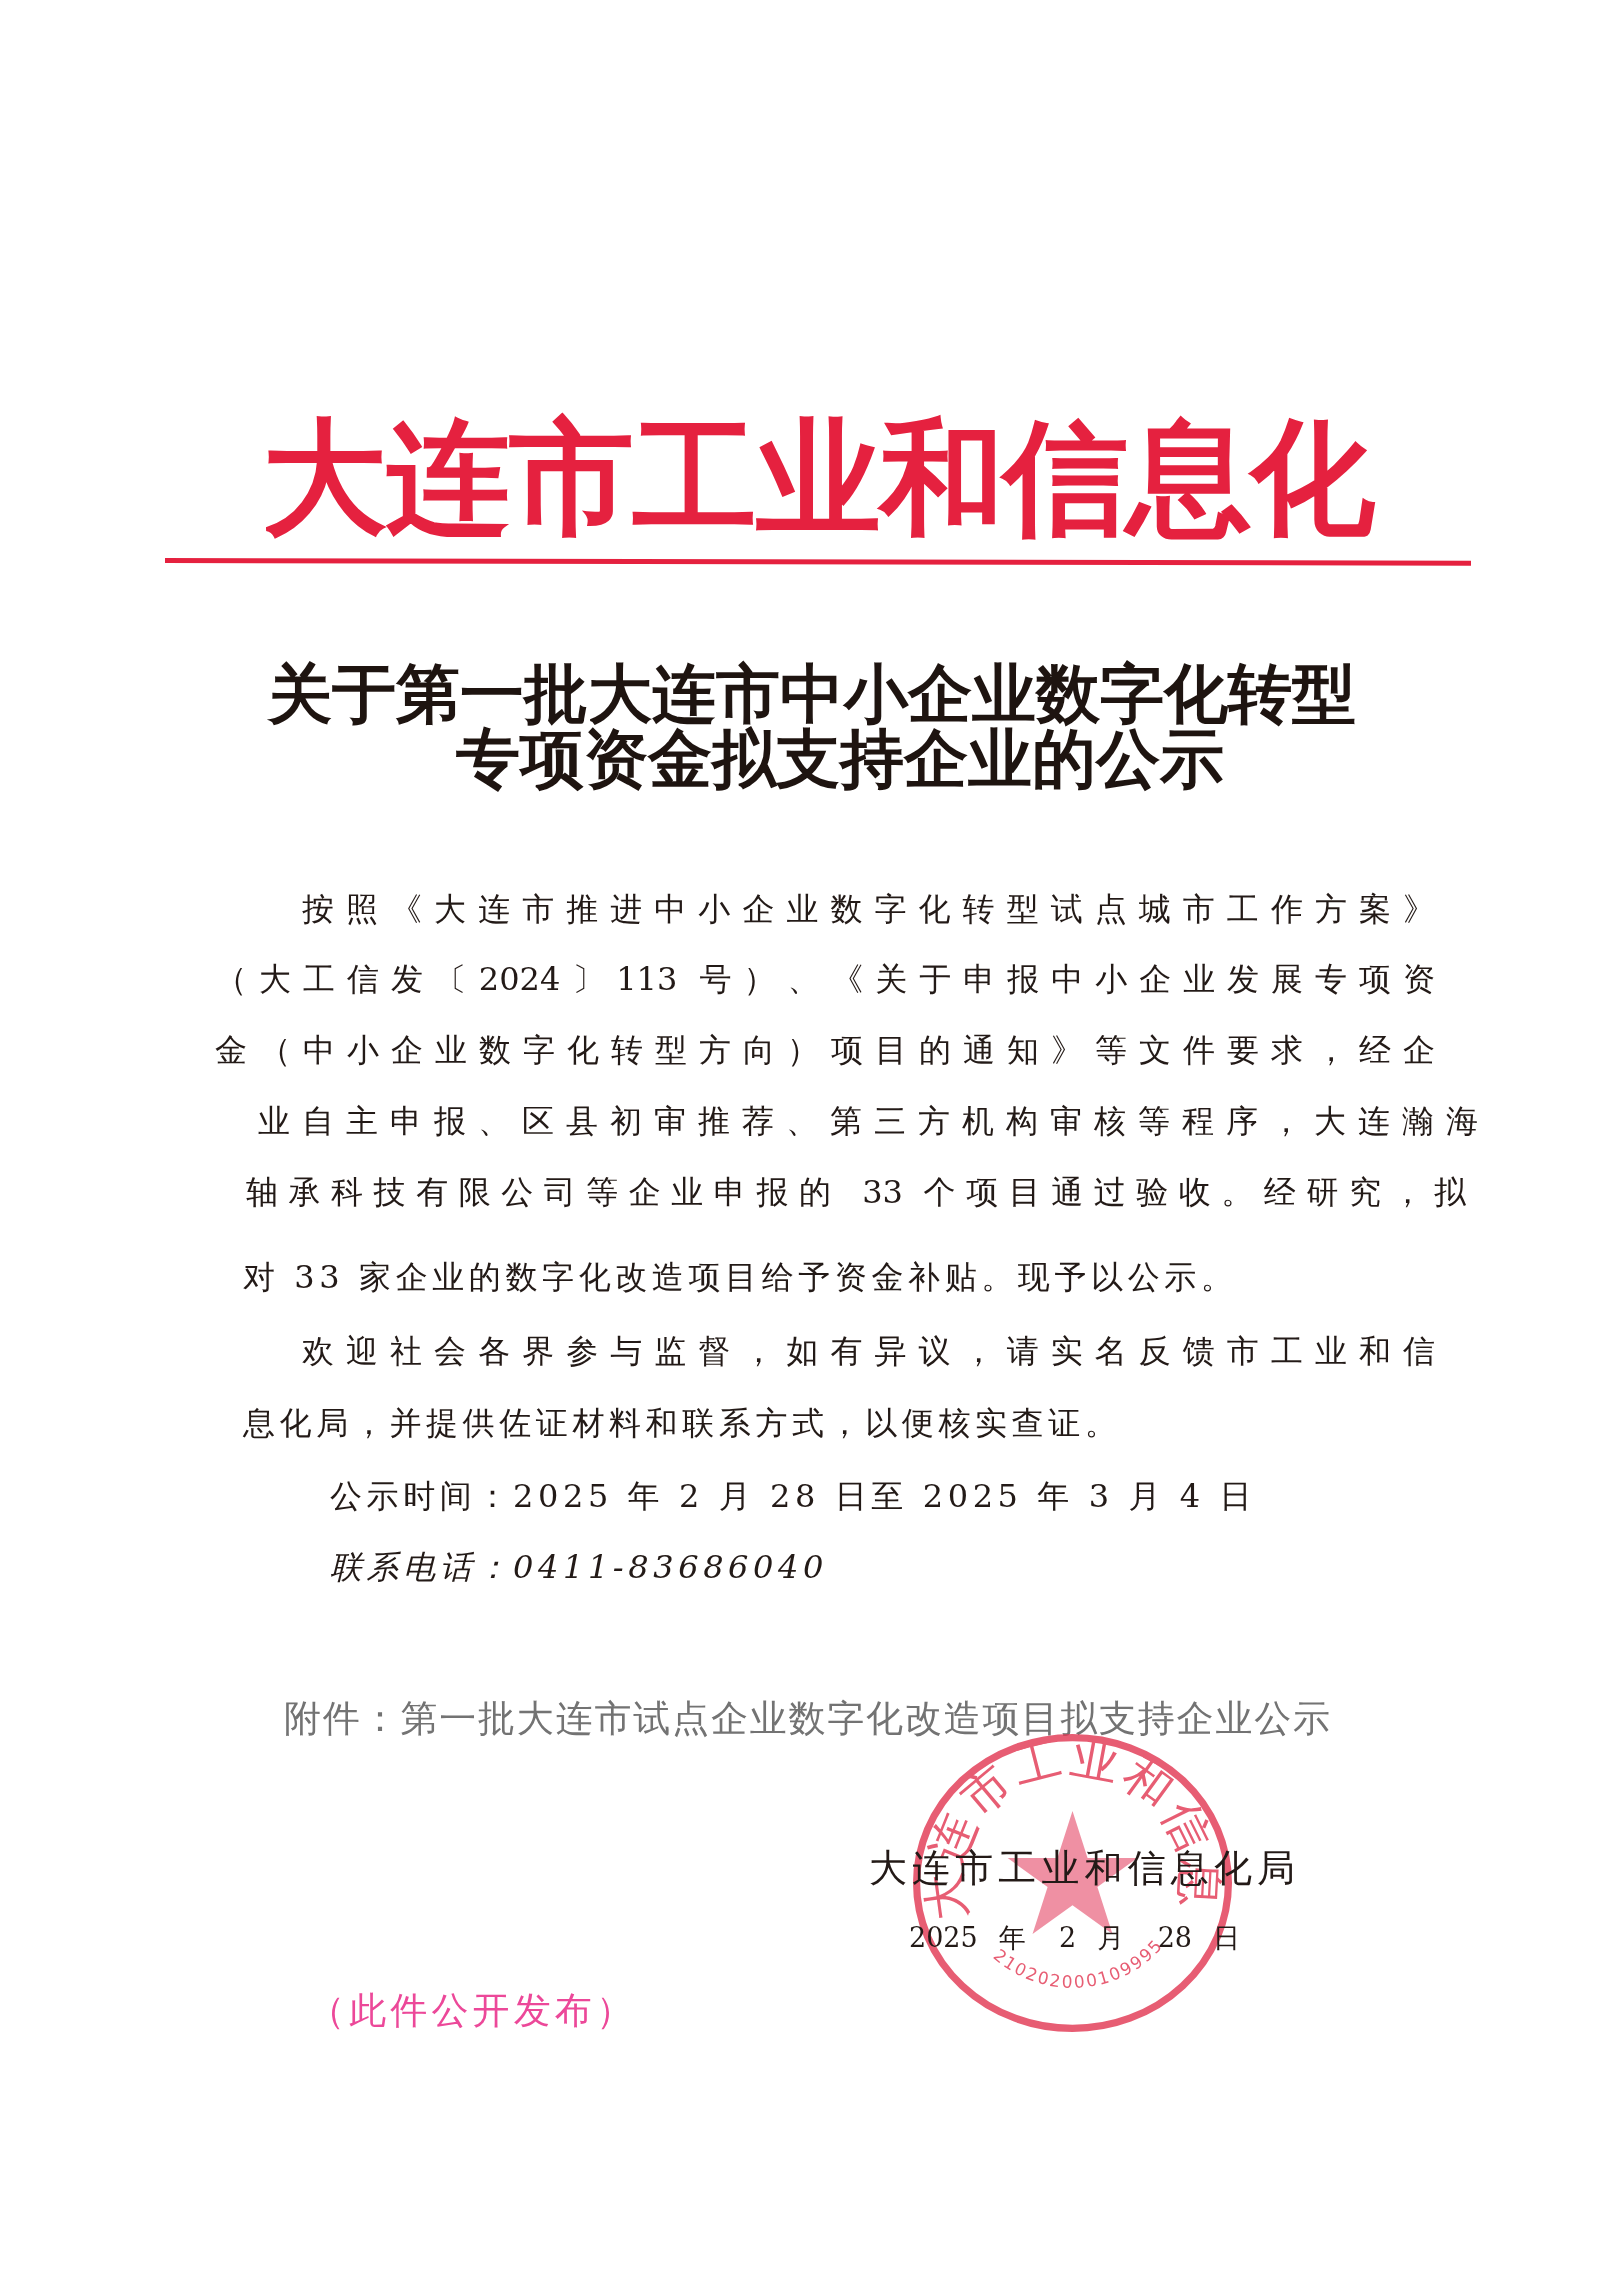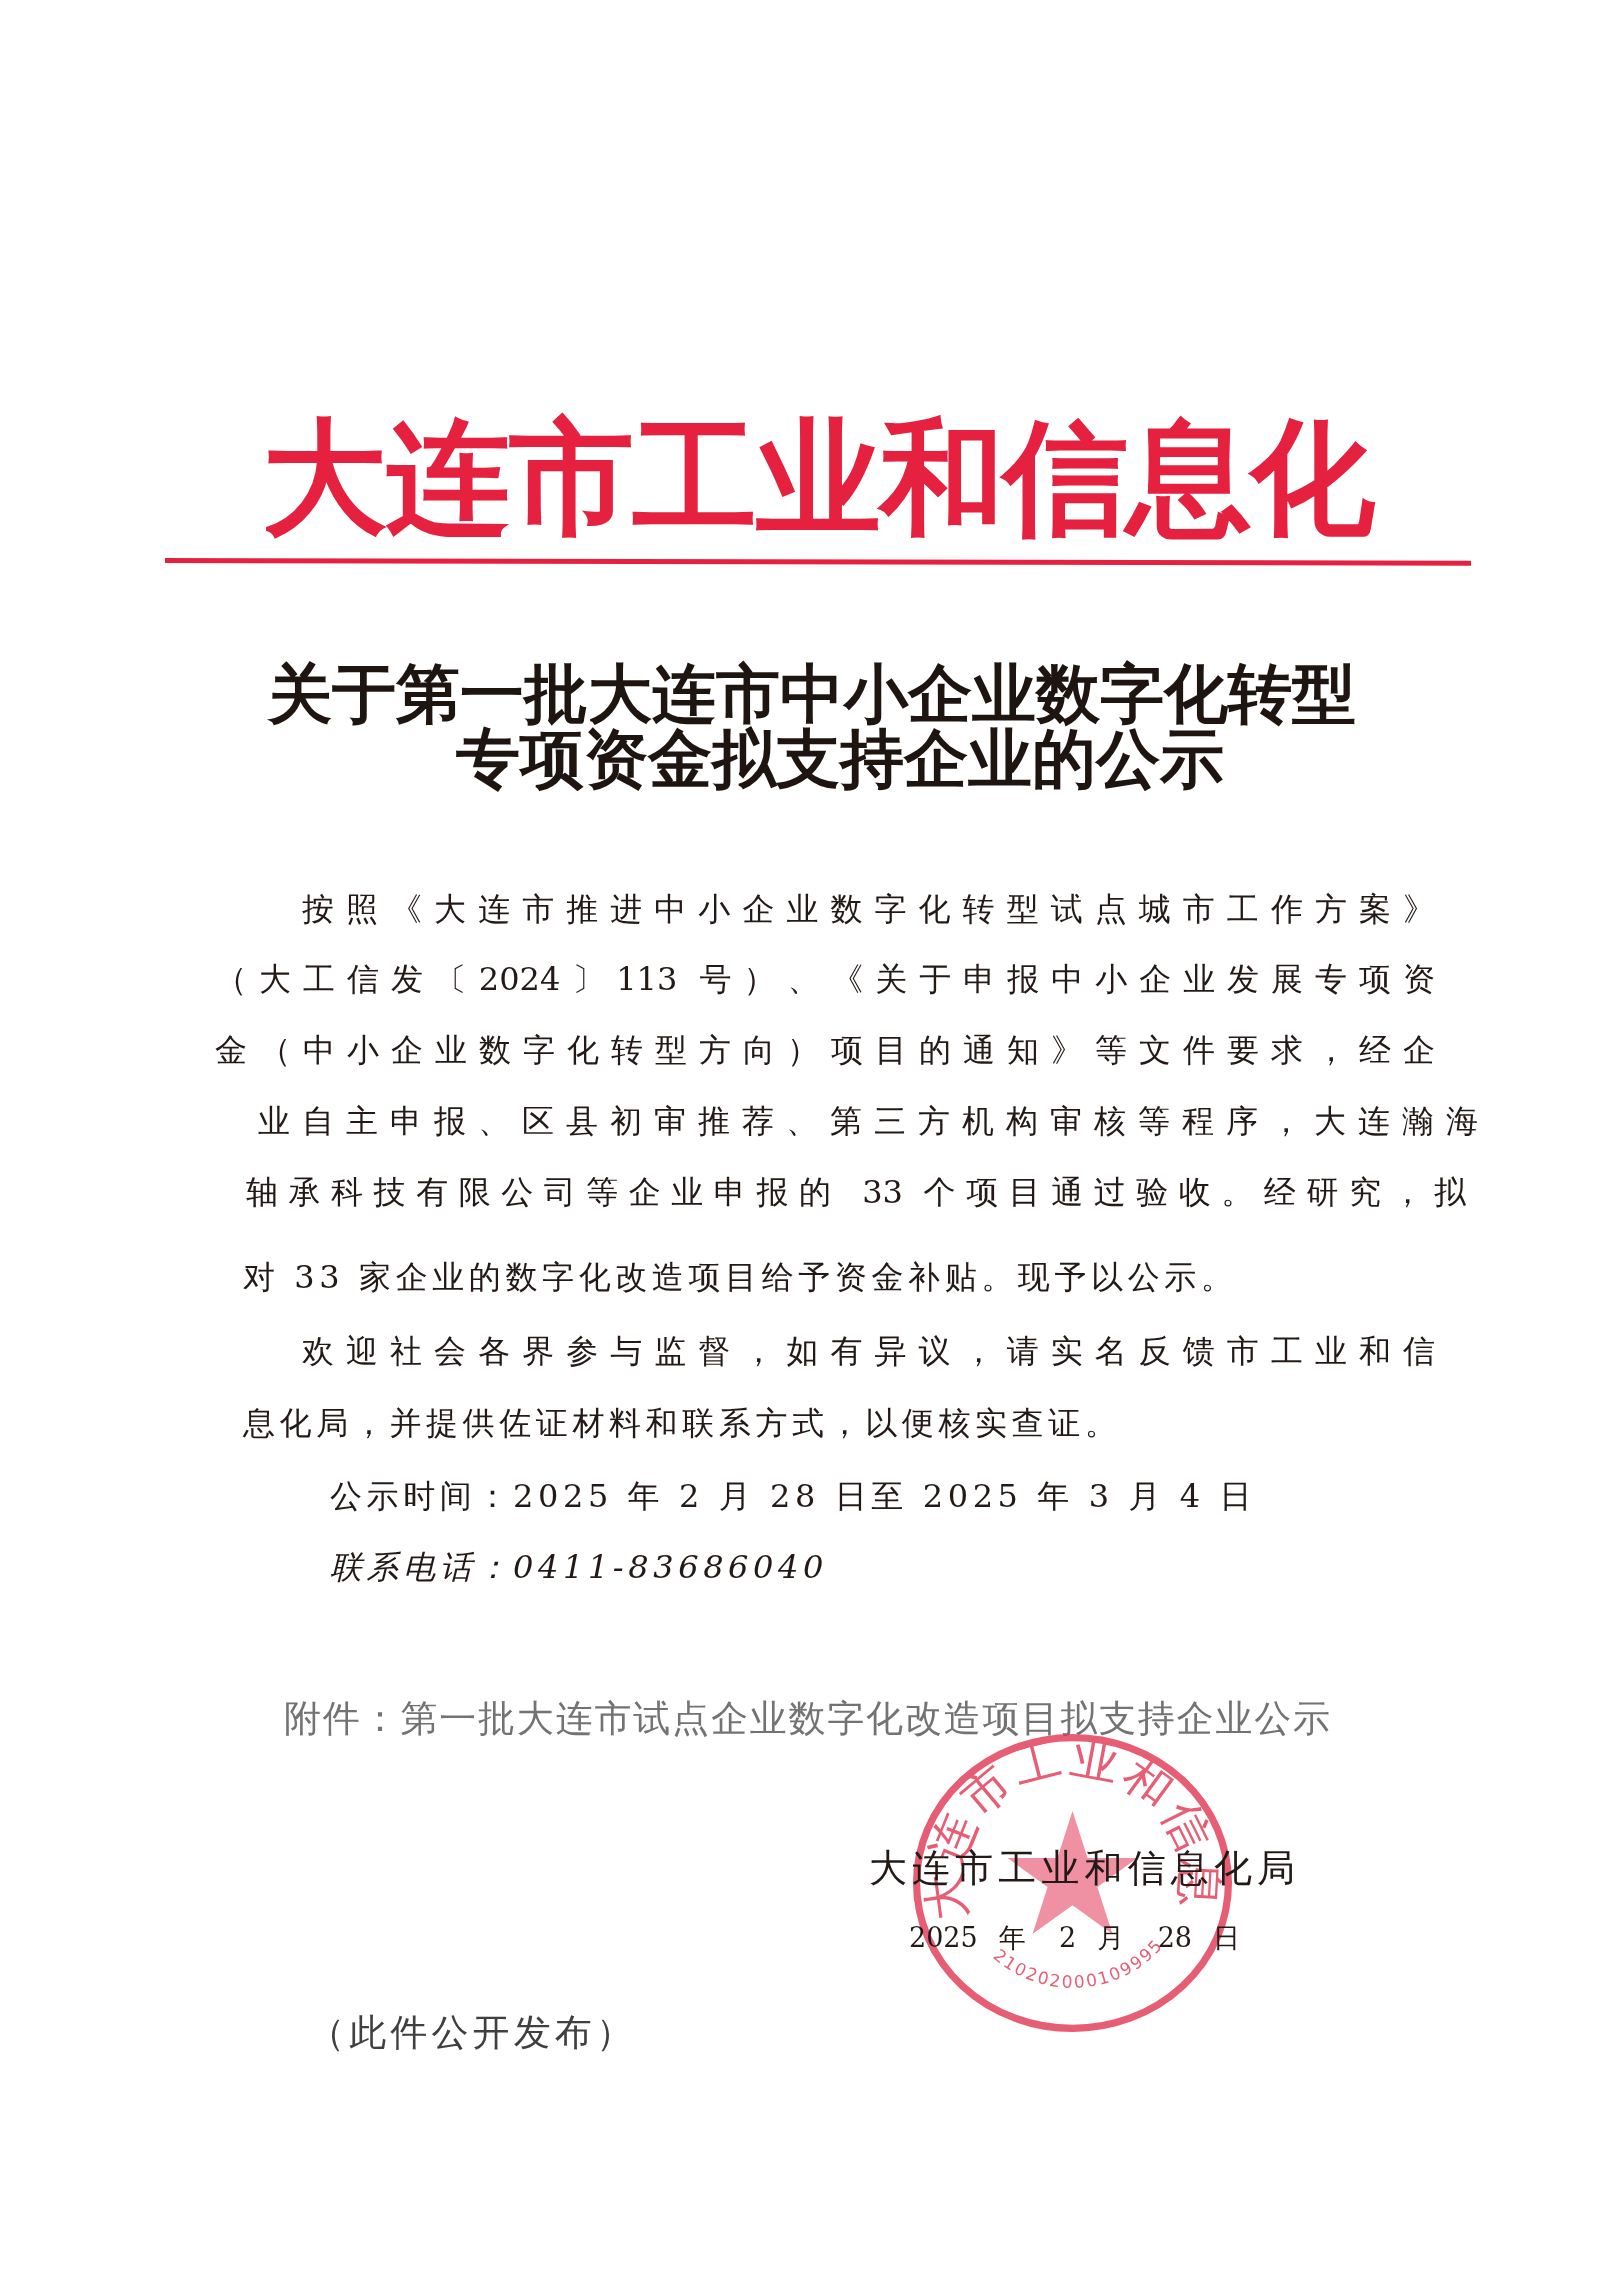--- a/index.html
+++ b/index.html
@@ -106,22 +106,21 @@
       z-index: 3;
     }
     .footer-note {
       left: 308px;
       top: 1987px;
       width: 325px;
       font-size: 37px;
       line-height: 47px;
       text-align: justify;
       text-align-last: justify;
-      color: #404040;
-      margin-top: 22px;
+      color: #ec4899;
     }
 
     
     .seal {
       left: 912px;
       top: 1732px;
       width: 321px;
       height: 302px;
       z-index: 2;
       opacity: 0.82;

